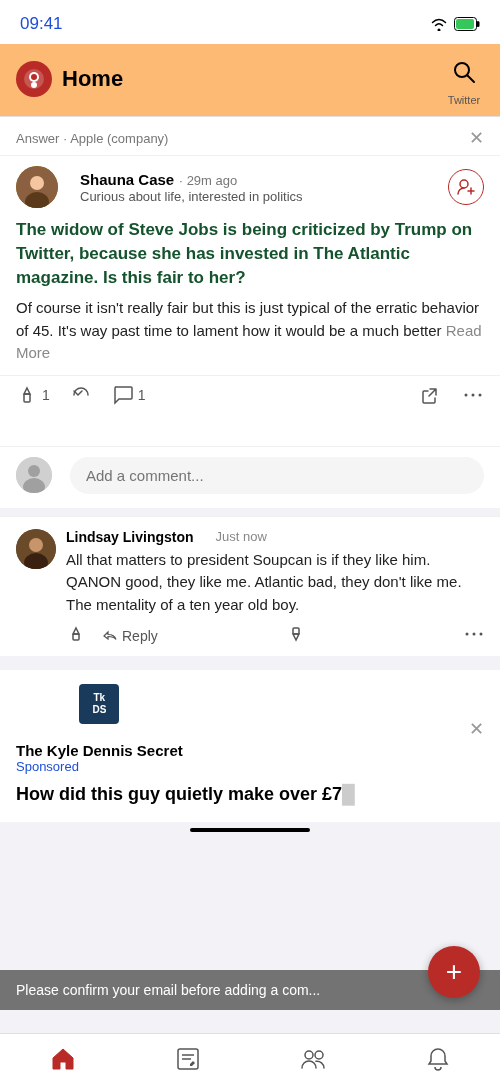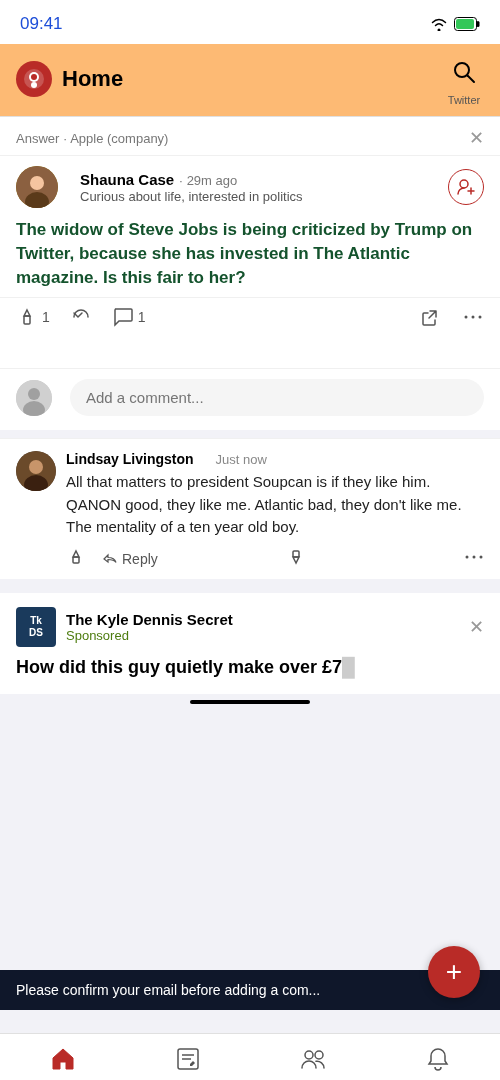--- a/index.html
+++ b/index.html
@@ -290,21 +290,22 @@
     }
     .sponsored-header {
       display: flex;
       align-items: center;
       justify-content: space-between;
       margin-bottom: 8px;
     }
     .sponsored-logo-row {
       display: flex;
       align-items: center;
-      gap: 10px;
+      gap: 18px;
+      flex-direction: column;
     }
     .sponsored-logo {
       width: 40px;
       height: 40px;
       background: #1a3a5c;
       border-radius: 4px;
       display: flex;
       align-items: center;
       justify-content: center;
       flex-direction: column;
@@ -313,32 +314,32 @@
       font-weight: 700;
       line-height: 1.2;
     }
     .sponsored-name {
       font-size: 15px;
       font-weight: 600;
       color: #000;
     }
     .sponsored-label {
       font-size: 13px;
-      color: #4d7c0f;
+      color: #1d4ed8;
     }
     .sponsored-title {
       font-size: 18px;
       font-weight: 700;
       color: #000;
       line-height: 1.4;
     }
 
     
     .email-banner {
-      background: #0f172a;
+      background: #737373;
       color: white;
       font-size: 14px;
       padding: 12px 16px;
       position: fixed;
       bottom: 70px;
       left: 0;
       width: 500px;
       z-index: 100;
     }
 
@@ -466,20 +467,23 @@
       <svg width="20" height="20" viewBox="0 0 20 20" fill="none">
         <circle cx="8" cy="7" r="4" stroke="#b92b27" stroke-width="1.5" fill="none"></circle>
         <path d="M2 17c0-3.3 2.7-6 6-6" stroke="#b92b27" stroke-width="1.5" stroke-linecap="round" fill="none"></path>
         <line x1="15" y1="11" x2="15" y2="17" stroke="#b92b27" stroke-width="1.5" stroke-linecap="round"></line>
         <line x1="12" y1="14" x2="18" y2="14" stroke="#b92b27" stroke-width="1.5" stroke-linecap="round"></line>
       </svg>
     </div>
   </div>
 
   <div class="question-title">The widow of Steve Jobs is being criticized by Trump on Twitter, because she has invested in The Atlantic magazine. Is this fair to her?</div>
+  <div class="answer-body">
+    <span>Of course it isn't really fair but this is just typical of the erratic behavior of 45. It's way past time to lament how it would be a much better </span><span class="read-more">Read More</span>
+  </div>
 
   <div class="action-bar">
     <div class="action-item">
       <svg viewBox="0 0 22 22" fill="none">
         <path d="M11 4l3 6H8l3-6z" fill="none" stroke="#555" stroke-width="1.5"></path>
         <rect x="8" y="10" width="6" height="8" rx="1" fill="none" stroke="#555" stroke-width="1.5"></rect>
       </svg>
       <span>1</span>
     </div>
     <div class="action-item">

